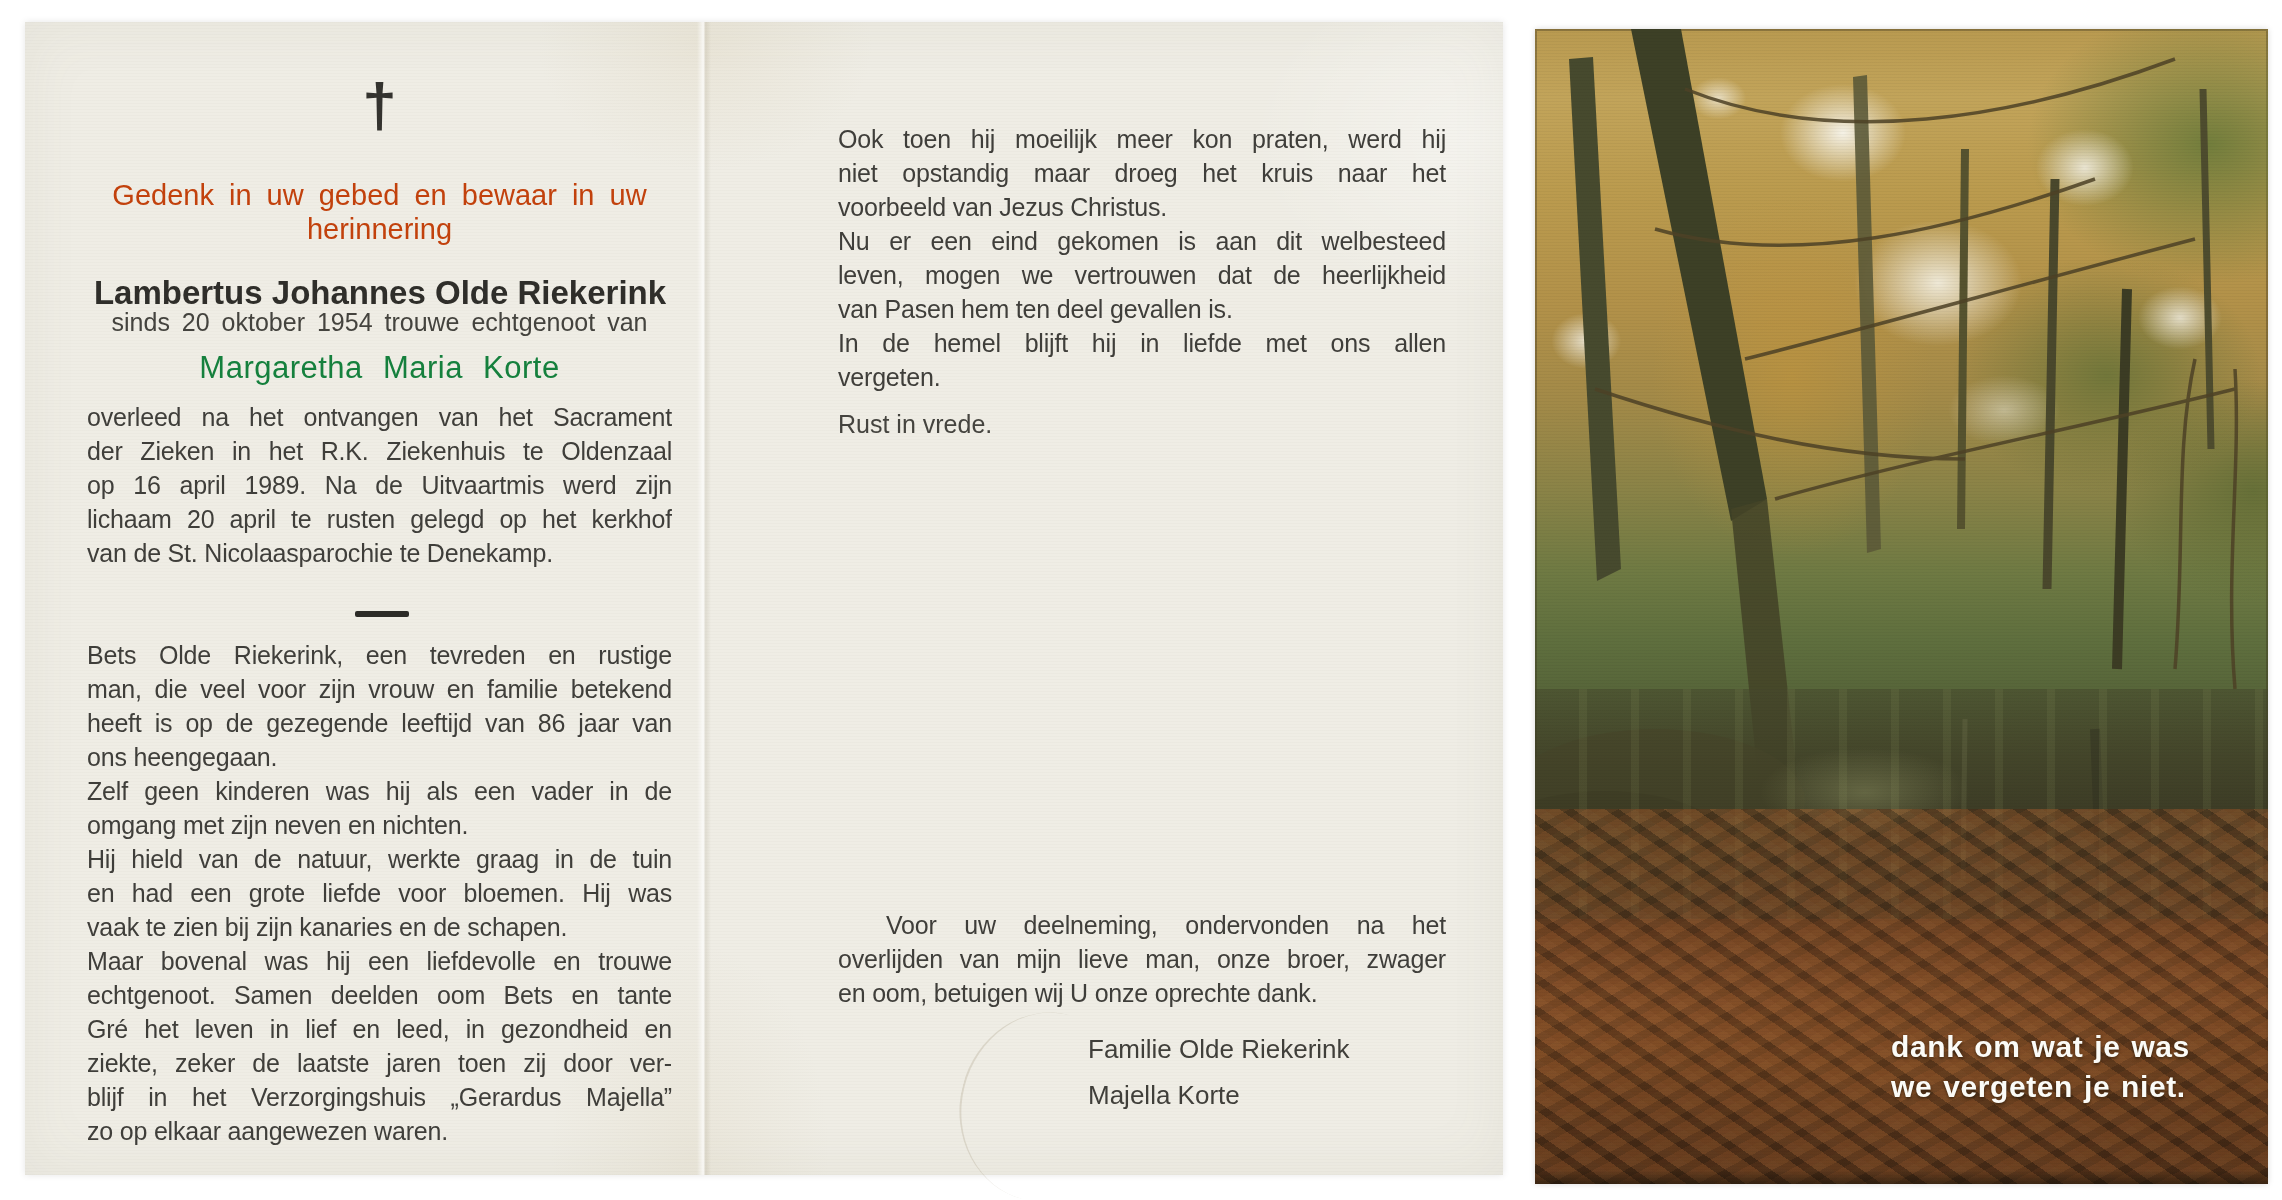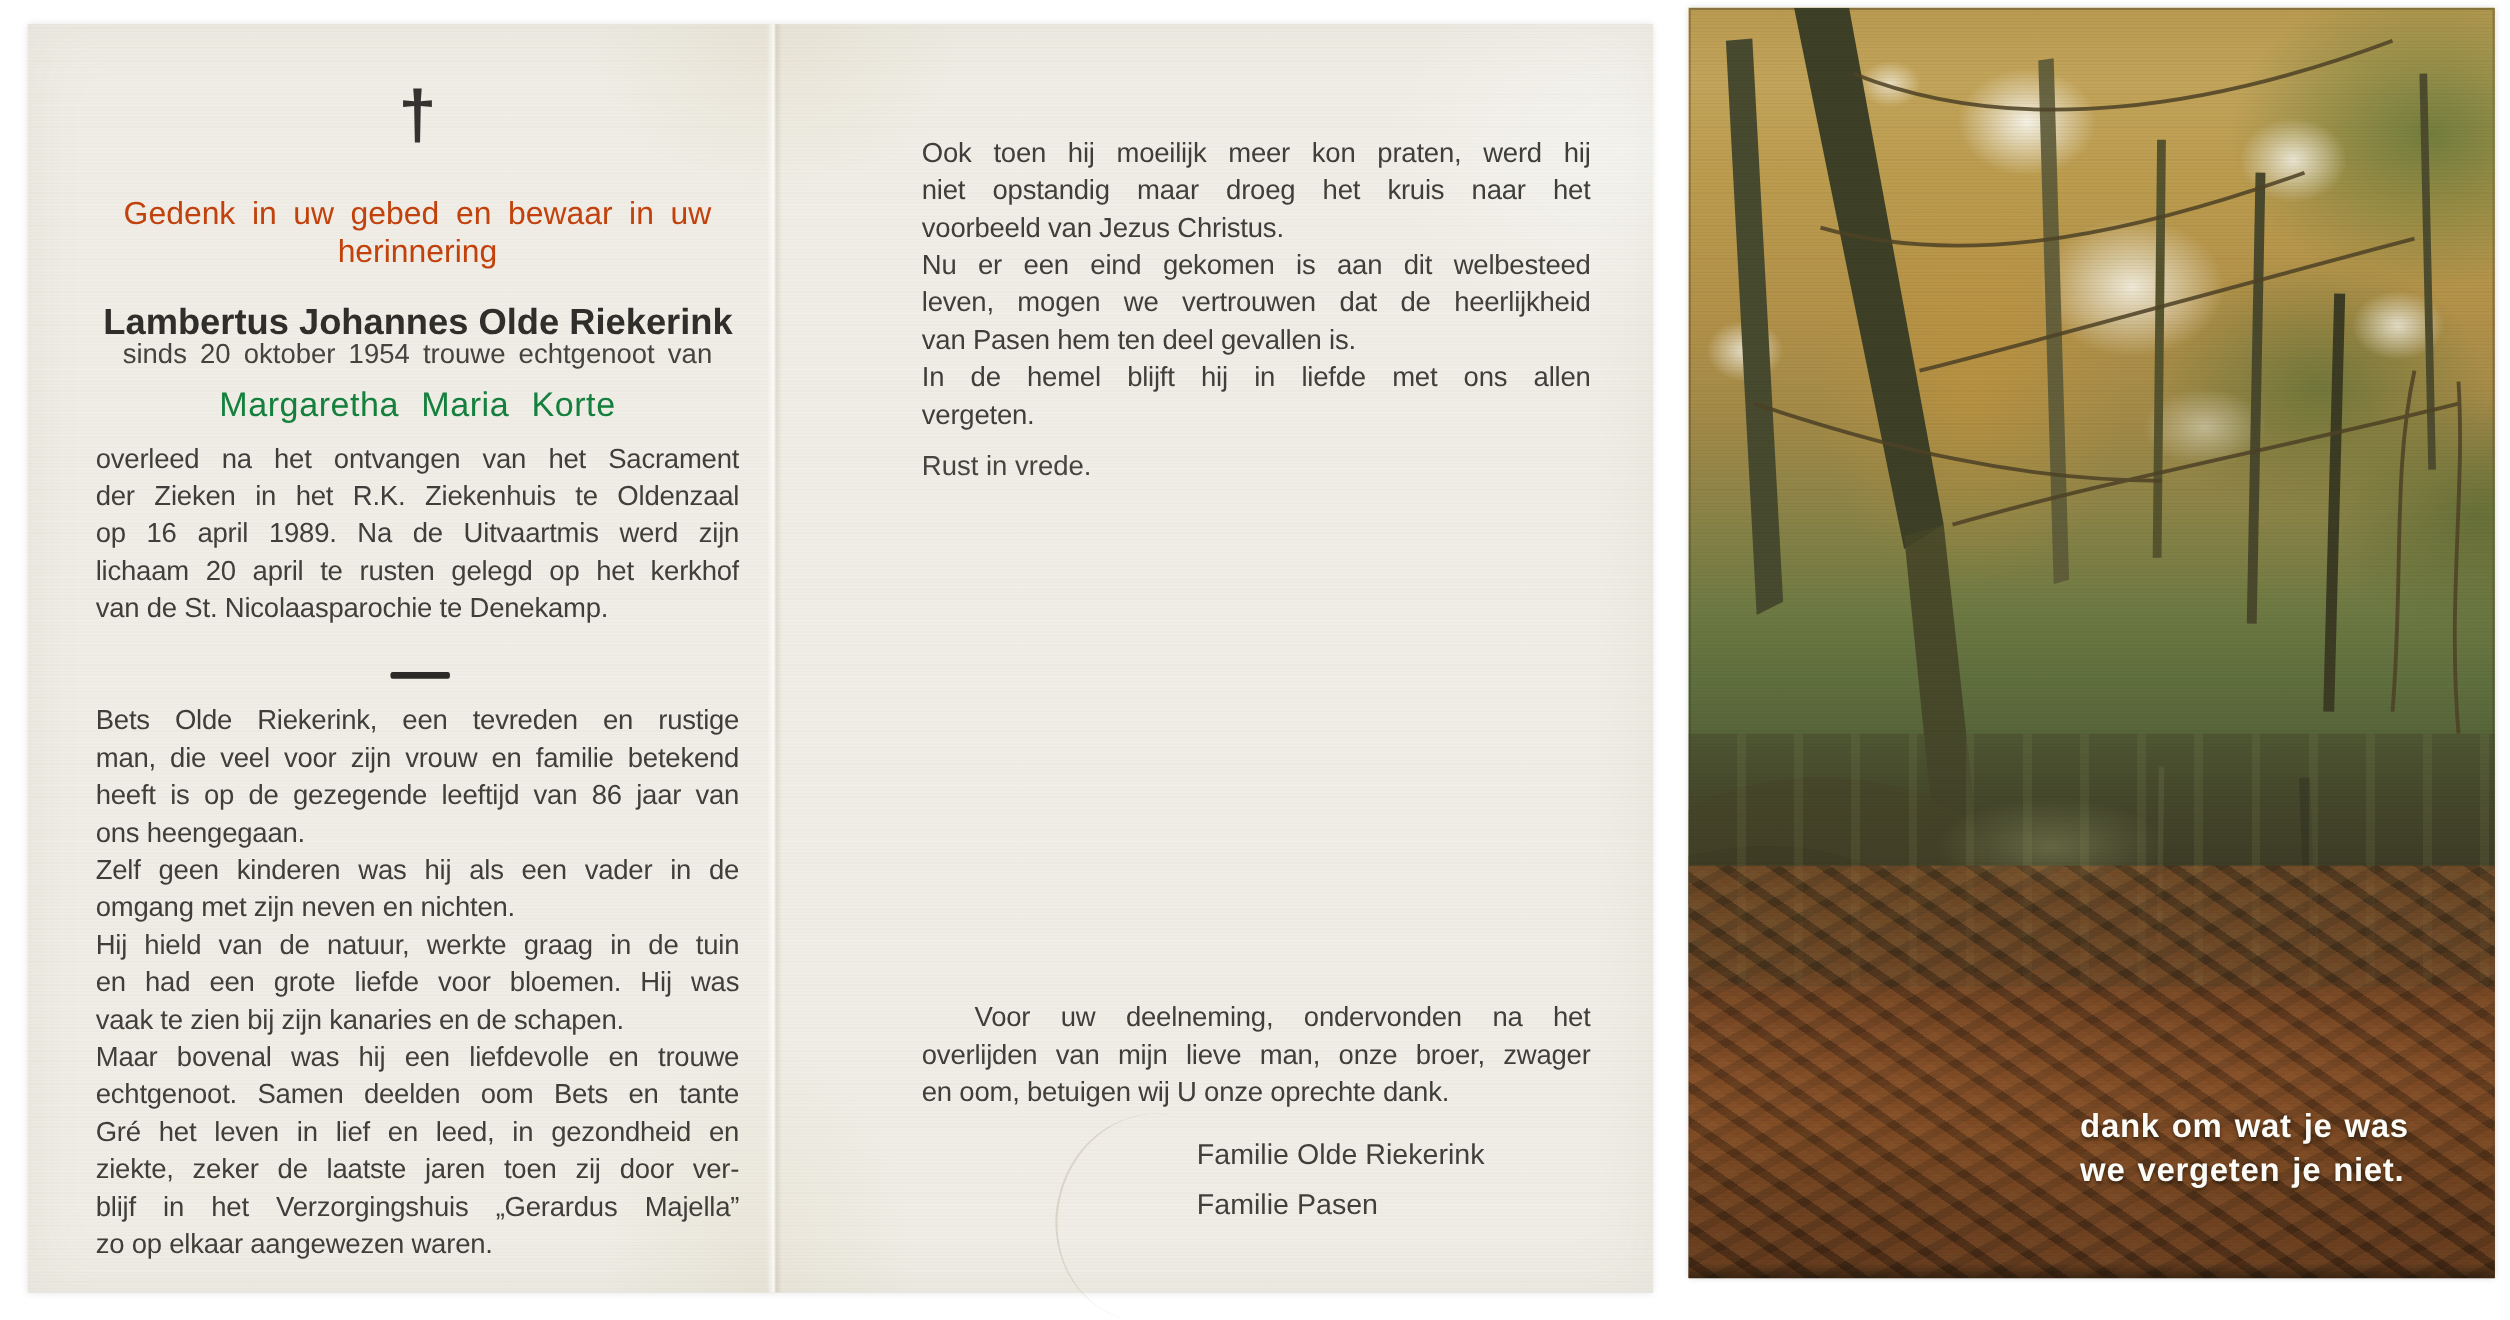--- a/index.html
+++ b/index.html
@@ -63,21 +63,21 @@
   .thanks .tline:first-child{text-indent:48px;}
   .family{position:absolute;left:1063px;top:1004px;font-size:26px;line-height:46px;color:#403f3a;}
   .family .tline{white-space:nowrap;text-align:left;text-align-last:left;height:46px;}
   .scan-arc{
     position:absolute;left:935px;top:990px;width:170px;height:190px;
     border-left:2px solid rgba(160,148,120,.25);border-radius:50%;
     transform:rotate(14deg);pointer-events:none;
   }
   
   .photo{
-    position:absolute;left:1535px;top:7px;width:733px;height:1155px;overflow:hidden;
+    position:absolute;left:1535px;top:29px;width:733px;height:1155px;overflow:hidden;
     background:linear-gradient(180deg,
       #b99a50 0%, #c2a45a 6%, #bb9b4e 14%, #b29149 24%, #a38a48 32%,
       #8a8347 40%, #6f7a43 47%, #5f6f3e 53%, #566439 58%,
       #4a4e2e 63%, #403f27 68%, #3c3827 73%,
       #55381f 78%, #6b4424 84%, #64401f 90%, #49301a 95%, #352314 100%);
     box-shadow:inset 0 0 0 2px rgba(55,45,25,.35), 0 0 6px rgba(0,0,0,.15);
   }
   .photo .sky{
     position:absolute;inset:0;
     background:
@@ -188,21 +188,21 @@
       <div class="tline tlast">vergeten.</div>
     </div>
   <div class="rest">Rust in vrede.</div>
   <div class="tcol mid-col thanks">
       <div class="tline">Voor uw deelneming, ondervonden na het</div>
       <div class="tline">overlijden van mijn lieve man, onze broer, zwager</div>
       <div class="tline tlast">en oom, betuigen wij U onze oprechte dank.</div>
     </div>
   <div class="family plain">
       <div class="tline">Familie Olde Riekerink</div>
-      <div class="tline tlast">Familie Pasen</div>
+      <div class="tline tlast">Majella Korte</div>
     </div>
   <div class="scan-arc"></div>
 </div>
 
 <div class="photo">
   <div class="sky"></div>
   <svg viewBox="0 0 733 1155" width="733" height="1155">
     <path d="M96,0 L146,0 L232,470 L196,492 Z" fill="#3d4026"></path>
     <path d="M196,480 L232,470 L262,748 L224,760 Z" fill="#454528" opacity="0.9"></path>
     <path d="M34,30 L58,28 L86,540 L62,552 Z" fill="#474a2e"></path>

